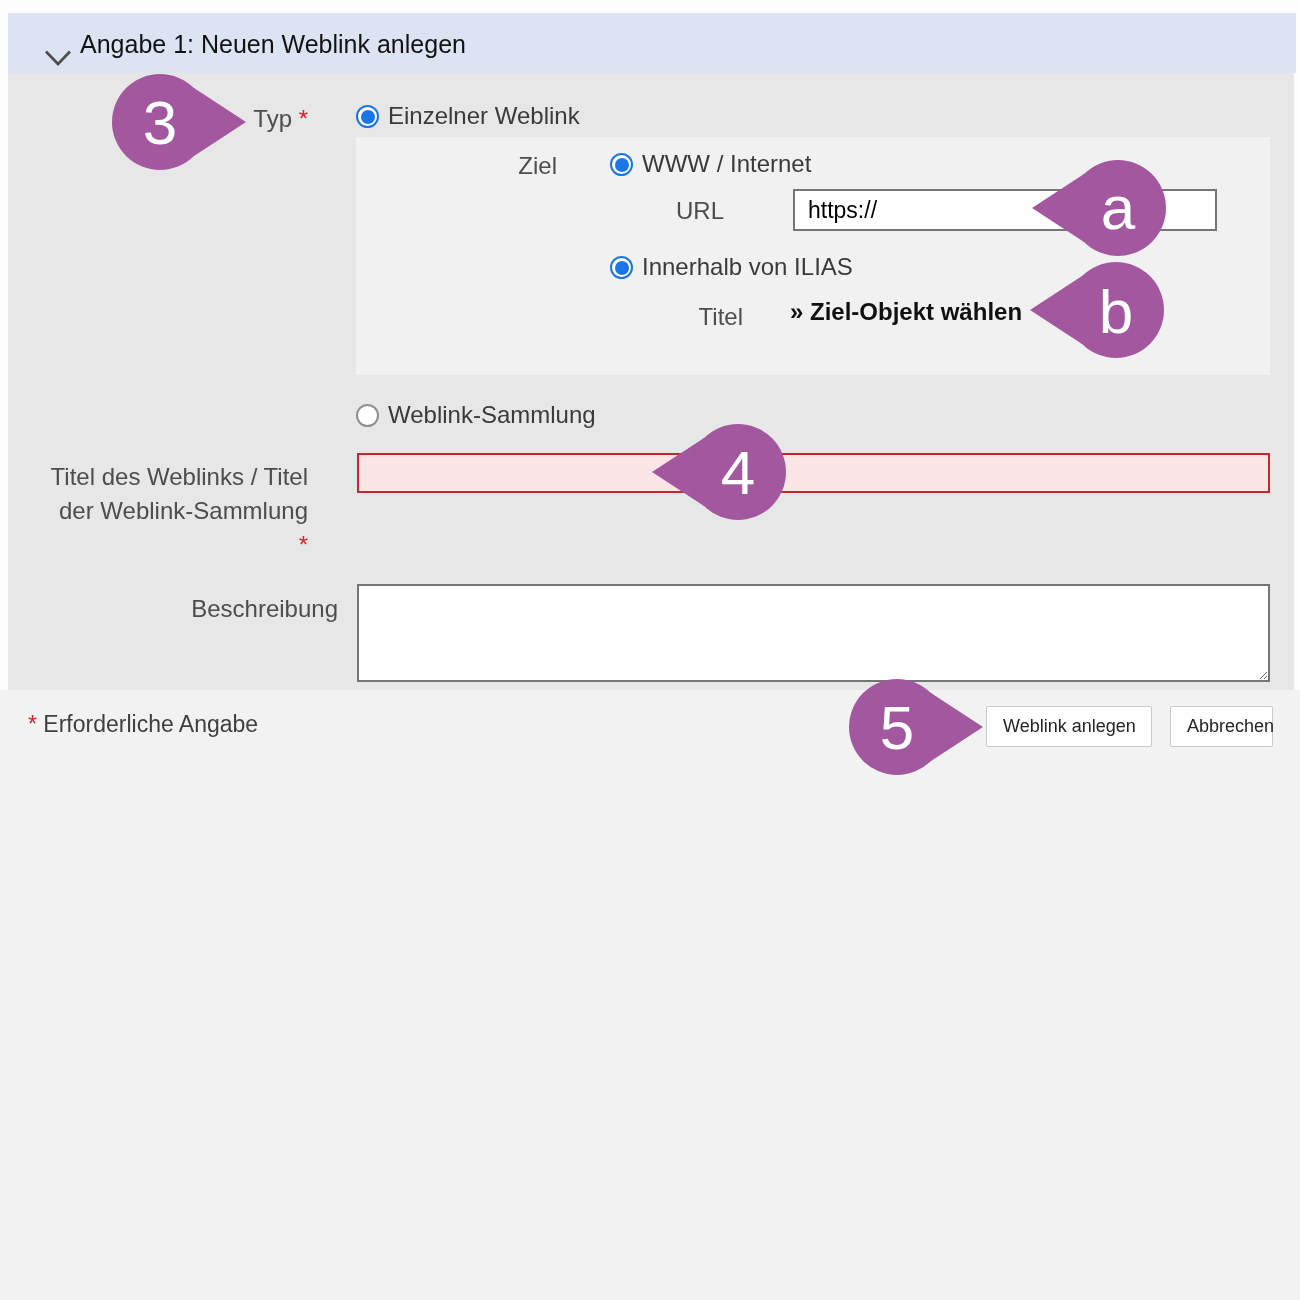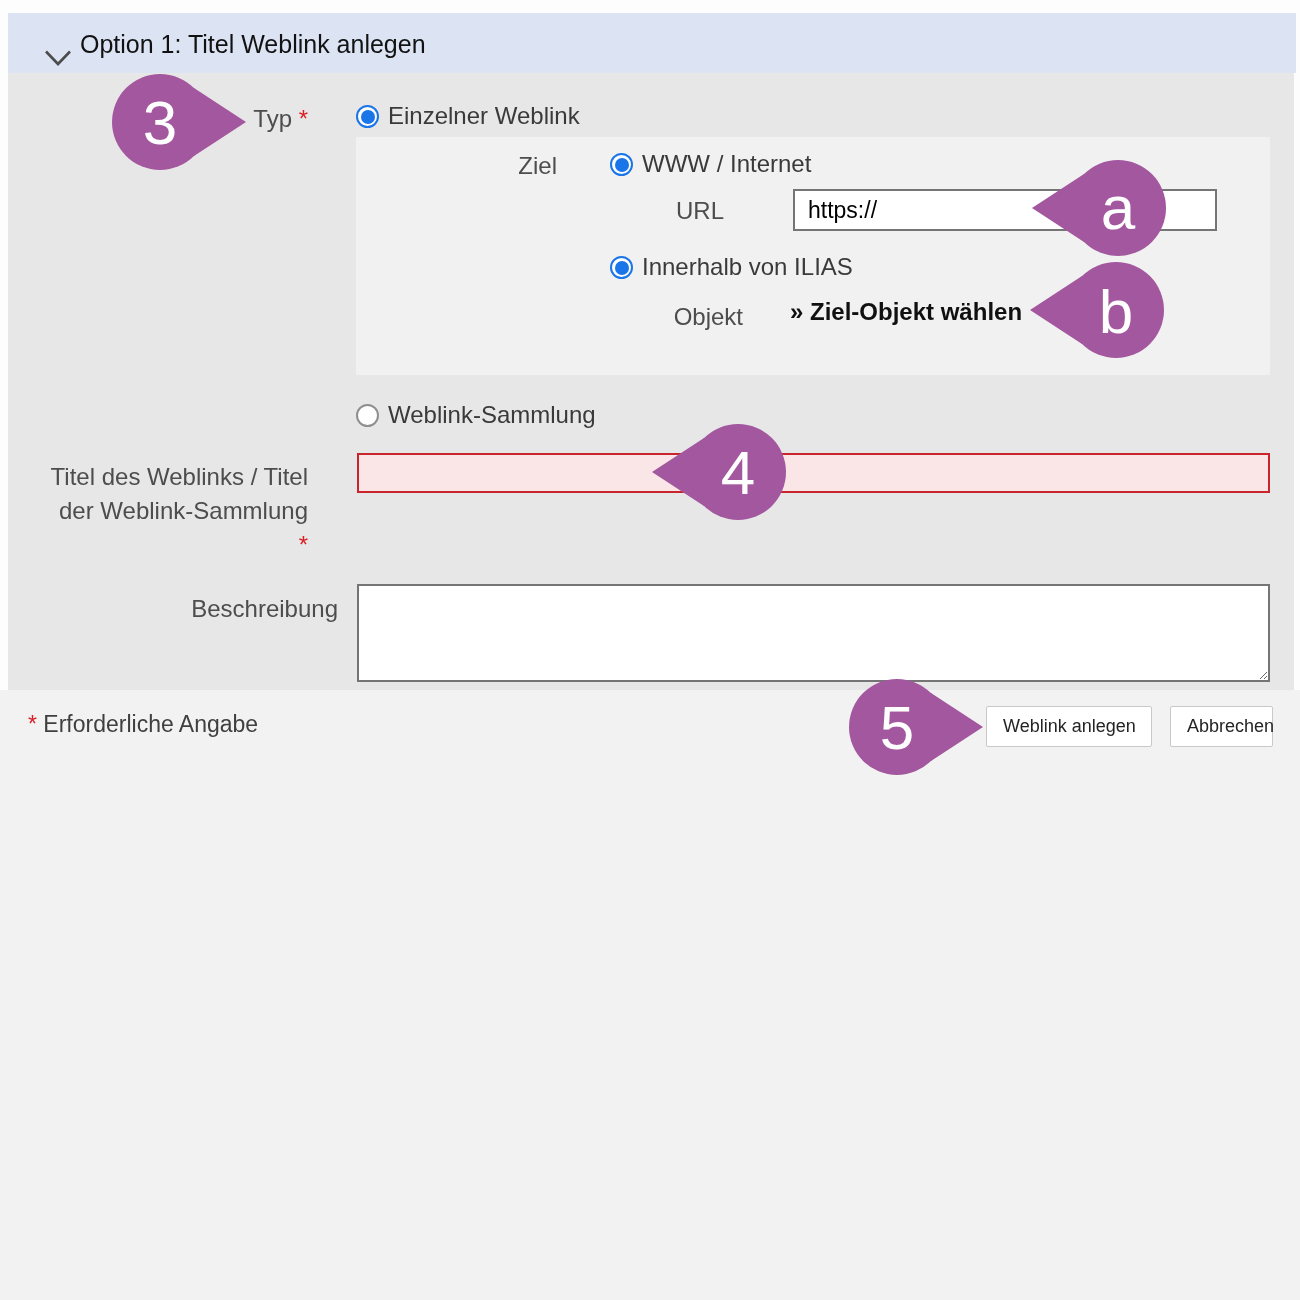--- a/index.html
+++ b/index.html
@@ -89,21 +89,21 @@
 <div class="abs strip" style="left:0;top:0;width:1300px;height:13px;"></div>
 <div class="abs strip" style="left:0;top:13px;width:8px;height:677px;"></div>
 <div class="abs strip" style="left:1294px;top:13px;width:6px;height:677px;"></div>
 
 <div class="abs acc-header">
   <span class="abs chevron">
     <svg width="28" height="18" viewBox="0 0 28 18">
       <polyline points="2,2.5 14,15 26,2.5" fill="none" stroke="#4c4c4c" stroke-width="2.6"></polyline>
     </svg>
   </span>
-  <span class="abs acc-title">Option 1: Titel Weblink anlegen</span>
+  <span class="abs acc-title">Angabe 1: Neuen Weblink anlegen</span>
 </div>
 
 <div class="abs form-bg"></div>
 
 <div class="abs panel-bg"></div>
 
 <div class="abs lbl" style="left:8px;top:102px;width:300px;">
   <span>Typ</span>
   <span class="req">*</span>
 </div>
@@ -113,21 +113,21 @@
 <div class="abs lbl" style="left:407px;top:149px;width:150px;">Ziel</div>
 <div class="abs radio sel" style="left:610px;top:153px;"></div>
 <span class="abs opt-lbl" style="left:642px;top:150px;">WWW / Internet</span>
 
 <div class="abs lbl" style="left:574px;top:194px;width:150px;">URL</div>
 <input class="abs txt-input" type="text" value="https://" style="">
 
 <div class="abs radio sel" style="left:610px;top:256px;"></div>
 <span class="abs opt-lbl" style="left:642px;top:253px;">Innerhalb von ILIAS</span>
 
-<div class="abs lbl" style="left:593px;top:300px;width:150px;">Objekt</div>
+<div class="abs lbl" style="left:593px;top:300px;width:150px;">Titel</div>
 <a class="abs obj-link" style="left:790px;top:298px;" href="#">» Ziel-Objekt wählen</a>
 
 <div class="abs radio unsel" style="left:356px;top:404px;"></div>
 <span class="abs opt-lbl" style="left:388px;top:401px;">Weblink-Sammlung</span>
 
 <div class="abs lbl" style="left:8px;top:460px;width:300px;">
   <span>Titel des Weblinks / Titel</span><br>
   <span>der Weblink-Sammlung</span><br>
   <span class="req">*</span>
 </div>

